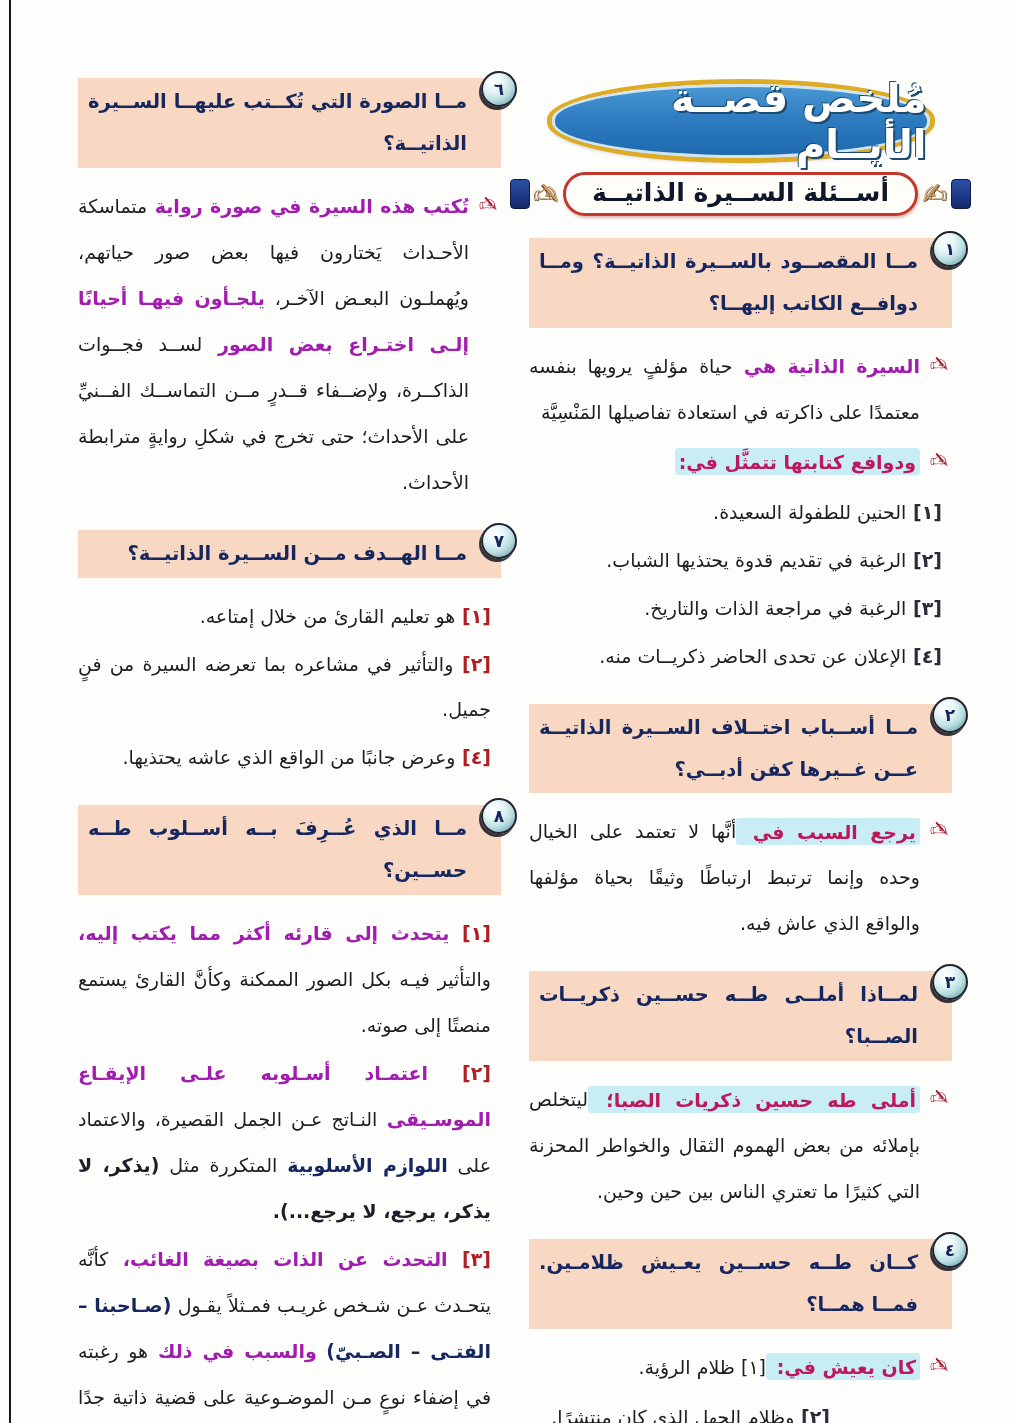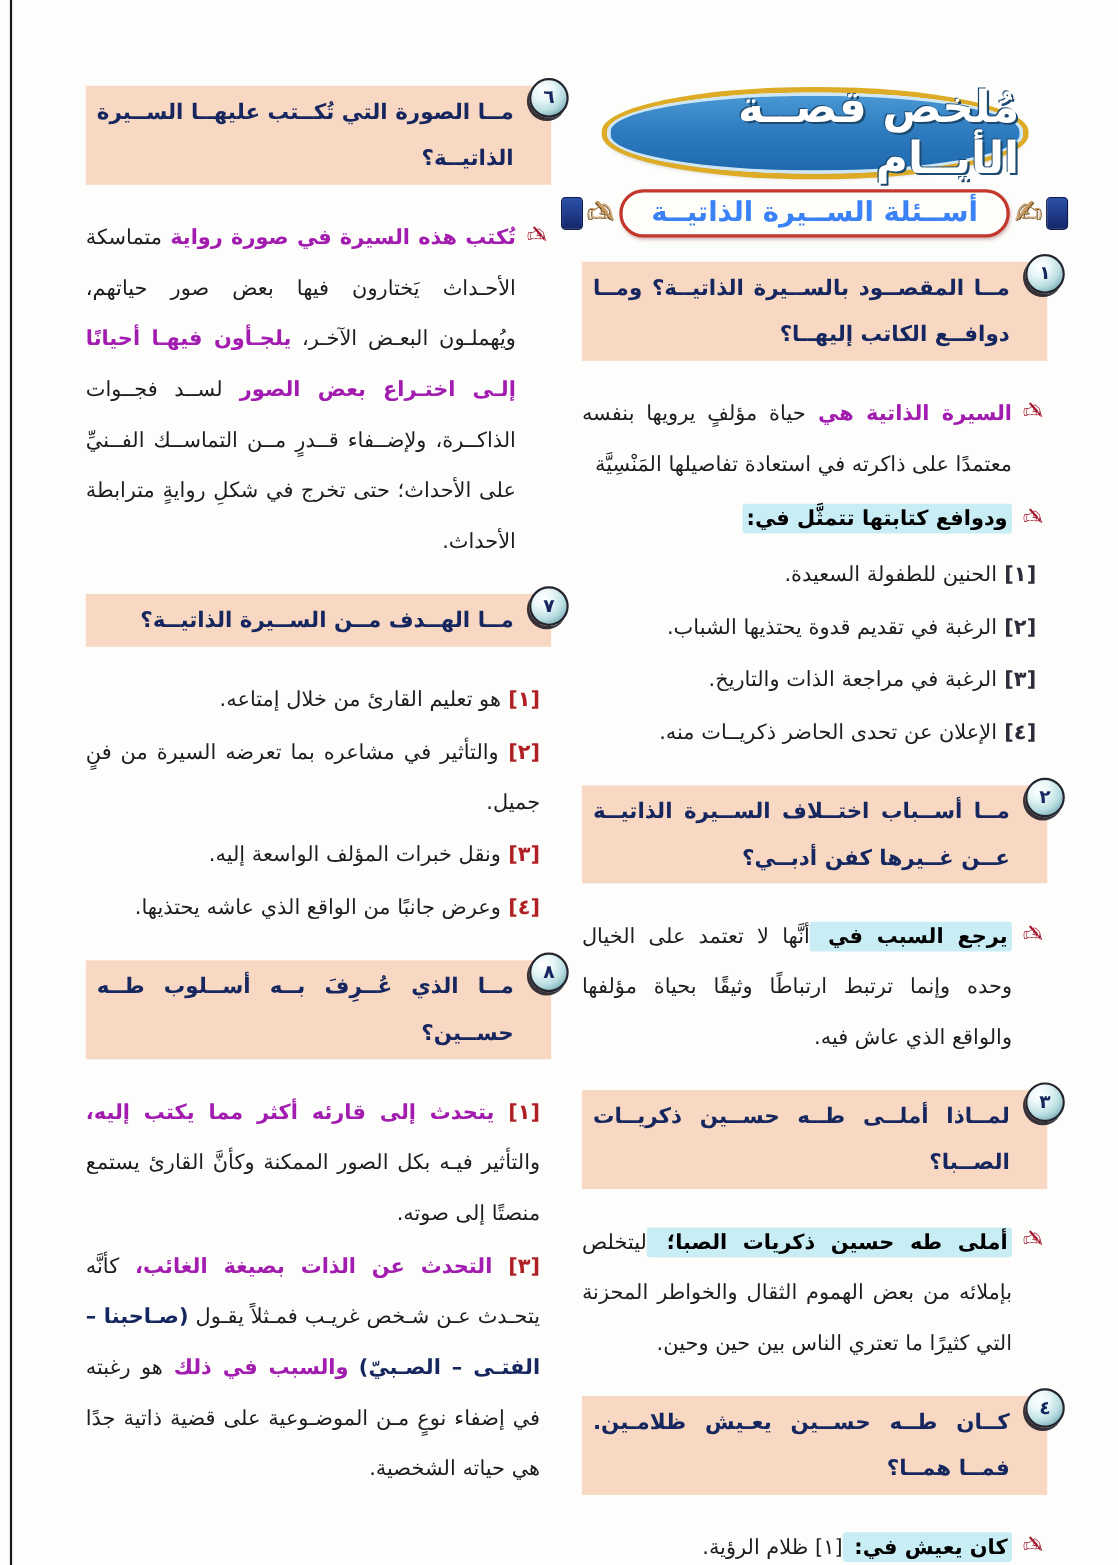--- a/index.html
+++ b/index.html
@@ -44,26 +44,26 @@
   }
   .hand-icon {
     font-size: 30px; color: #c79b62; line-height: 1; flex: 0 0 auto;
     text-shadow: 1px 1px 0 #6b4a22;
   }
   .hand-icon.flip { transform: scaleX(-1); }
   .banner-pill {
     border: 3px solid #c4372c; border-radius: 999px; background: #fffdf8;
     box-shadow: 0 0 0 2px #fff inset, 1px 2px 3px rgba(120,30,20,.3);
     padding: 3px 26px 6px 26px;
-    color: #3b82f6; font-weight: bold; font-size: 25px; white-space: nowrap;
+    color: #0f172a; font-weight: bold; font-size: 25px; white-space: nowrap;
   }
 
   
   .question { margin-bottom: 24px; }
-  .q-head { position: relative; margin-bottom: 26px; border-radius: 13px; }
+  .q-head { position: relative; margin-bottom: 16px; border-radius: 13px; }
   .q-bar {
     background: #f8d8c2;
     color: #16275f; font-size: 19.5px; font-weight: bold;
     line-height: 2.15; padding: 3px 34px 3px 10px;
     text-align: justify;
   }
   .q-badge {
     position: absolute; top: -7px; right: -16px;
     width: 36px; height: 36px; border-radius: 50%;
     background: radial-gradient(circle at 34% 28%, #ffffff 0%, #e8f6f7 30%, #b9dde1 60%, #68a2ab 90%, #3d6f78 100%);
@@ -81,21 +81,21 @@
     flex: 1; font-size: 19px; line-height: 2.42; text-align: justify;
   }
   .item { margin: 2px 0 2px 0; padding-right: 10px; }
   .item.indent { padding-right: 122px; }
   .marker { font-weight: bold; }
   .marker.red  { color: #b01f24; }
   .marker.dark { color: #2b2b3a; }
 
   .run-pink { color: #a21caf; font-weight: bold; }
   .run-cyan {
-    color: #000000; font-weight: bold;
+    color: #be185d; font-weight: bold;
     background: #c9edf4; padding: 2.5px 4px; border-radius: 3px;
     box-decoration-break: clone; -webkit-box-decoration-break: clone;
   }
   .run-navy { color: #16275f; font-weight: bold; }
   .run-darkbold { color: #1e1e28; font-weight: bold; }
 </style>
 </head>
 <body>
 
 <div class="page-edge"></div>
@@ -178,27 +178,27 @@
             <p class="answer-text"><span class="run-pink">تُكتب هذه السيرة في صورة رواية </span><span>متماسكة الأحـداث يَختارون فيها بعض صور حياتهم، ويُهملـون البعـض الآخـر، </span><span class="run-pink">يلجـأون فيهـا أحيانًا إلـى اختـراع بعض الصور </span><span>لســد فجــوات الذاكــرة، ولإضــفاء قــدرٍ مــن التماســك الفــنيِّ على الأحداث؛ حتى تخرج في شكلِ روايةٍ مترابطة الأحداث.</span></p>
           </div>
         </section>
         <section class="question">
           <div class="q-head">
             <h3 class="q-bar">مــا الهــدف مــن الســيرة الذاتيــة؟</h3>
             <span class="q-badge">٧</span>
           </div>
           <p class="item"><span class="marker red">[١] </span><span>هو تعليم القارئ من خلال إمتاعه.</span></p>
           <p class="item"><span class="marker red">[٢] </span><span>والتأثير في مشاعره بما تعرضه السيرة من فنٍ جميل.</span></p>
-          <p class="item"><span class="marker red">[٣] </span><span>ونقل خبرات المؤلف الواسعة إليه.</span></p>
           <p class="item"><span class="marker red">[٤] </span><span>وعرض جانبًا من الواقع الذي عاشه يحتذيها.</span></p>
         </section>
         <section class="question">
           <div class="q-head">
             <h3 class="q-bar">مــا الذي عُــرِفَ بــه أســلوب طــه حســين؟</h3>
             <span class="q-badge">٨</span>
           </div>
           <p class="item"><span class="marker red">[١] </span><span class="run-pink">يتحدث إلى قارئه أكثر مما يكتب إليه، </span><span>والتأثير فيـه بكل الصور الممكنة وكأنَّ القارئ يستمع منصتًا إلى صوته.</span></p>
+          <p class="item"><span class="marker red">[٢] </span><span class="run-pink">اعتمـاد أسـلوبه علـى الإيقـاع الموسـيقى </span><span>النـاتج عـن الجمل القصيرة، والاعتماد على </span><span class="run-navy">اللوازم الأسلوبية</span><span> المتكررة مثل </span><span class="run-darkbold">(يذكر، لا يذكر، يرجع، لا يرجع...).</span></p>
           <p class="item"><span class="marker red">[٣] </span><span class="run-pink">التحدث عن الذات بصيغة الغائب، </span><span>كأنَّه يتحـدث عـن شـخص غريـب فمـثلاً يقـول </span><span class="run-navy">(صـاحبنا – الفتـى – الصـبيّ)</span><span> </span><span class="run-pink">والسبب في ذلك </span><span>هو رغبته في إضفاء نوعٍ مـن الموضـوعية على قضية ذاتية جدًا هي حياته الشخصية.</span></p>
         </section>
       </div>
   </div>
 
 </div>
 
 </body></html>

